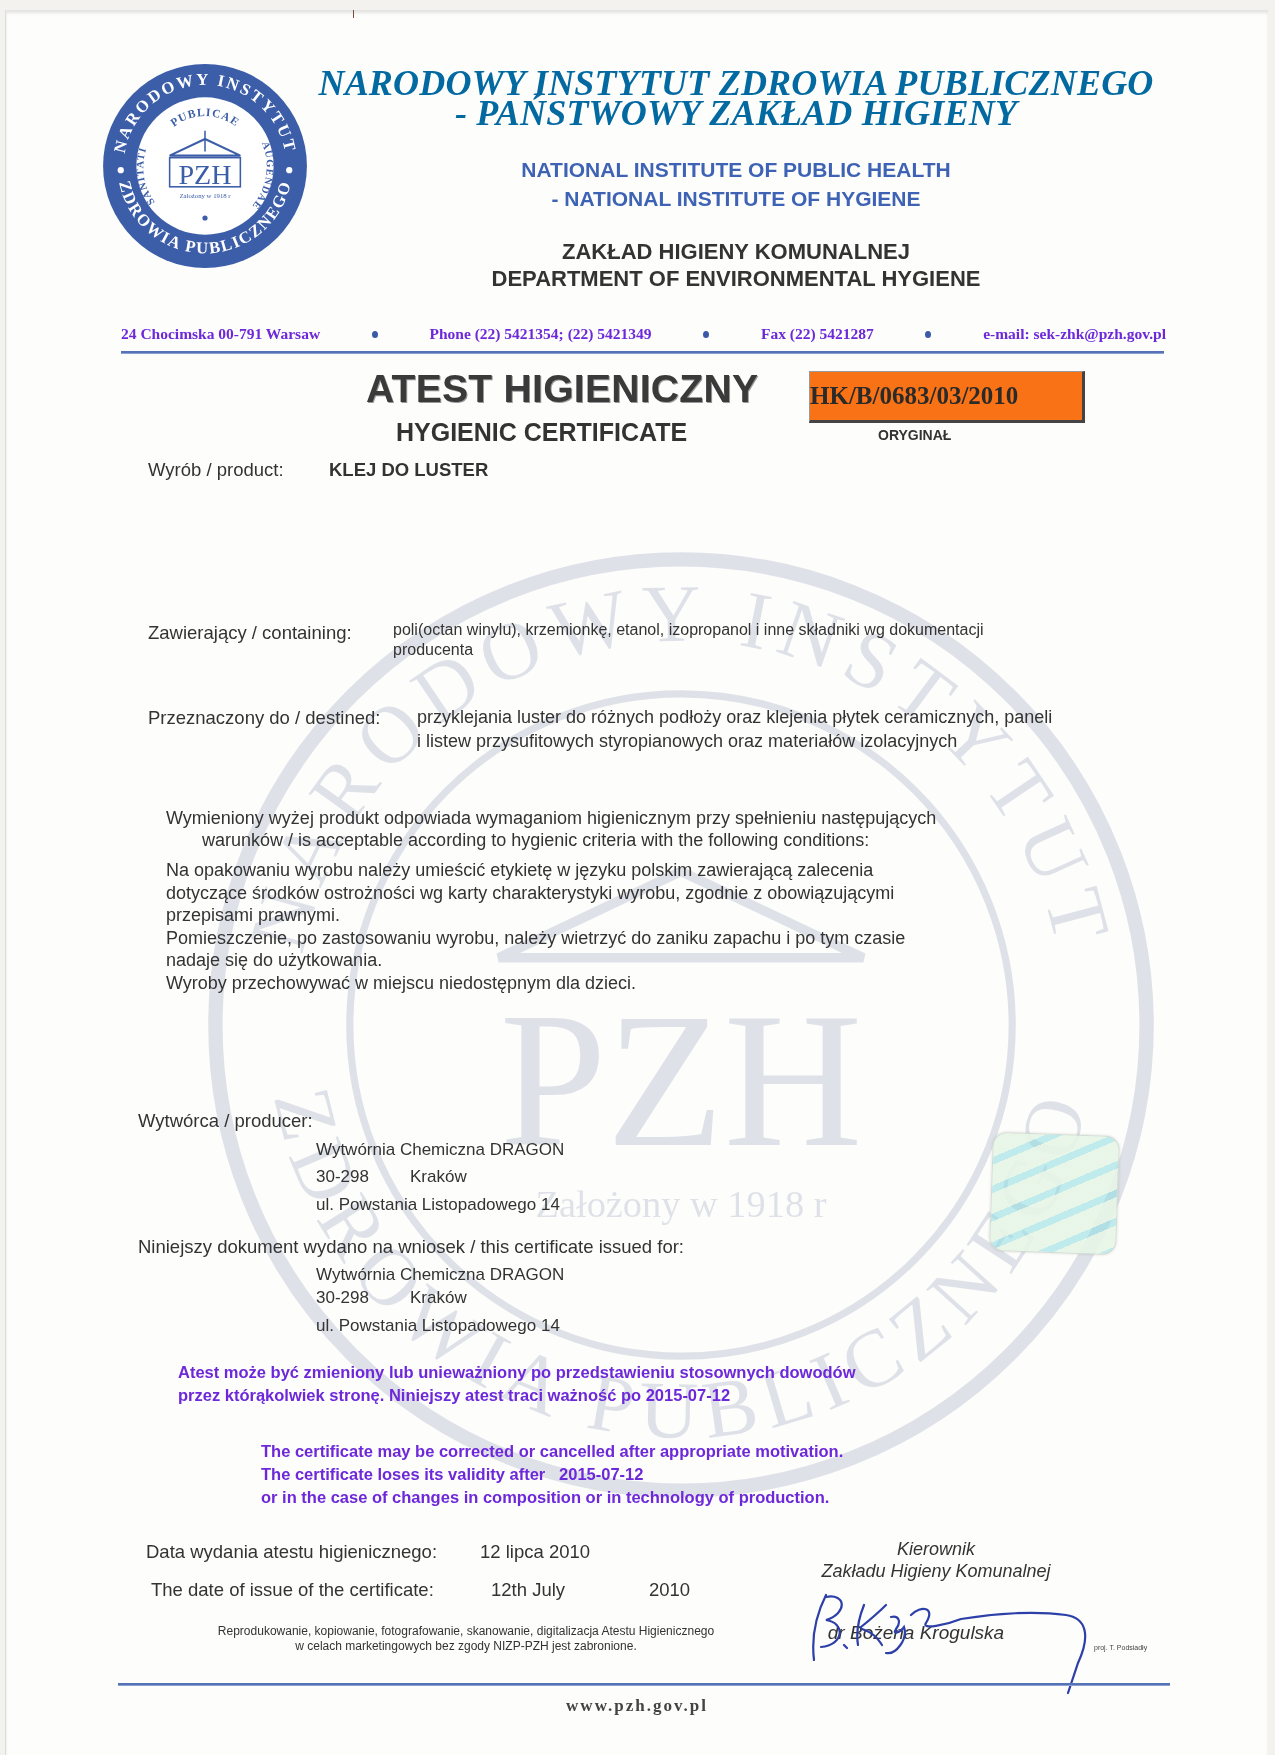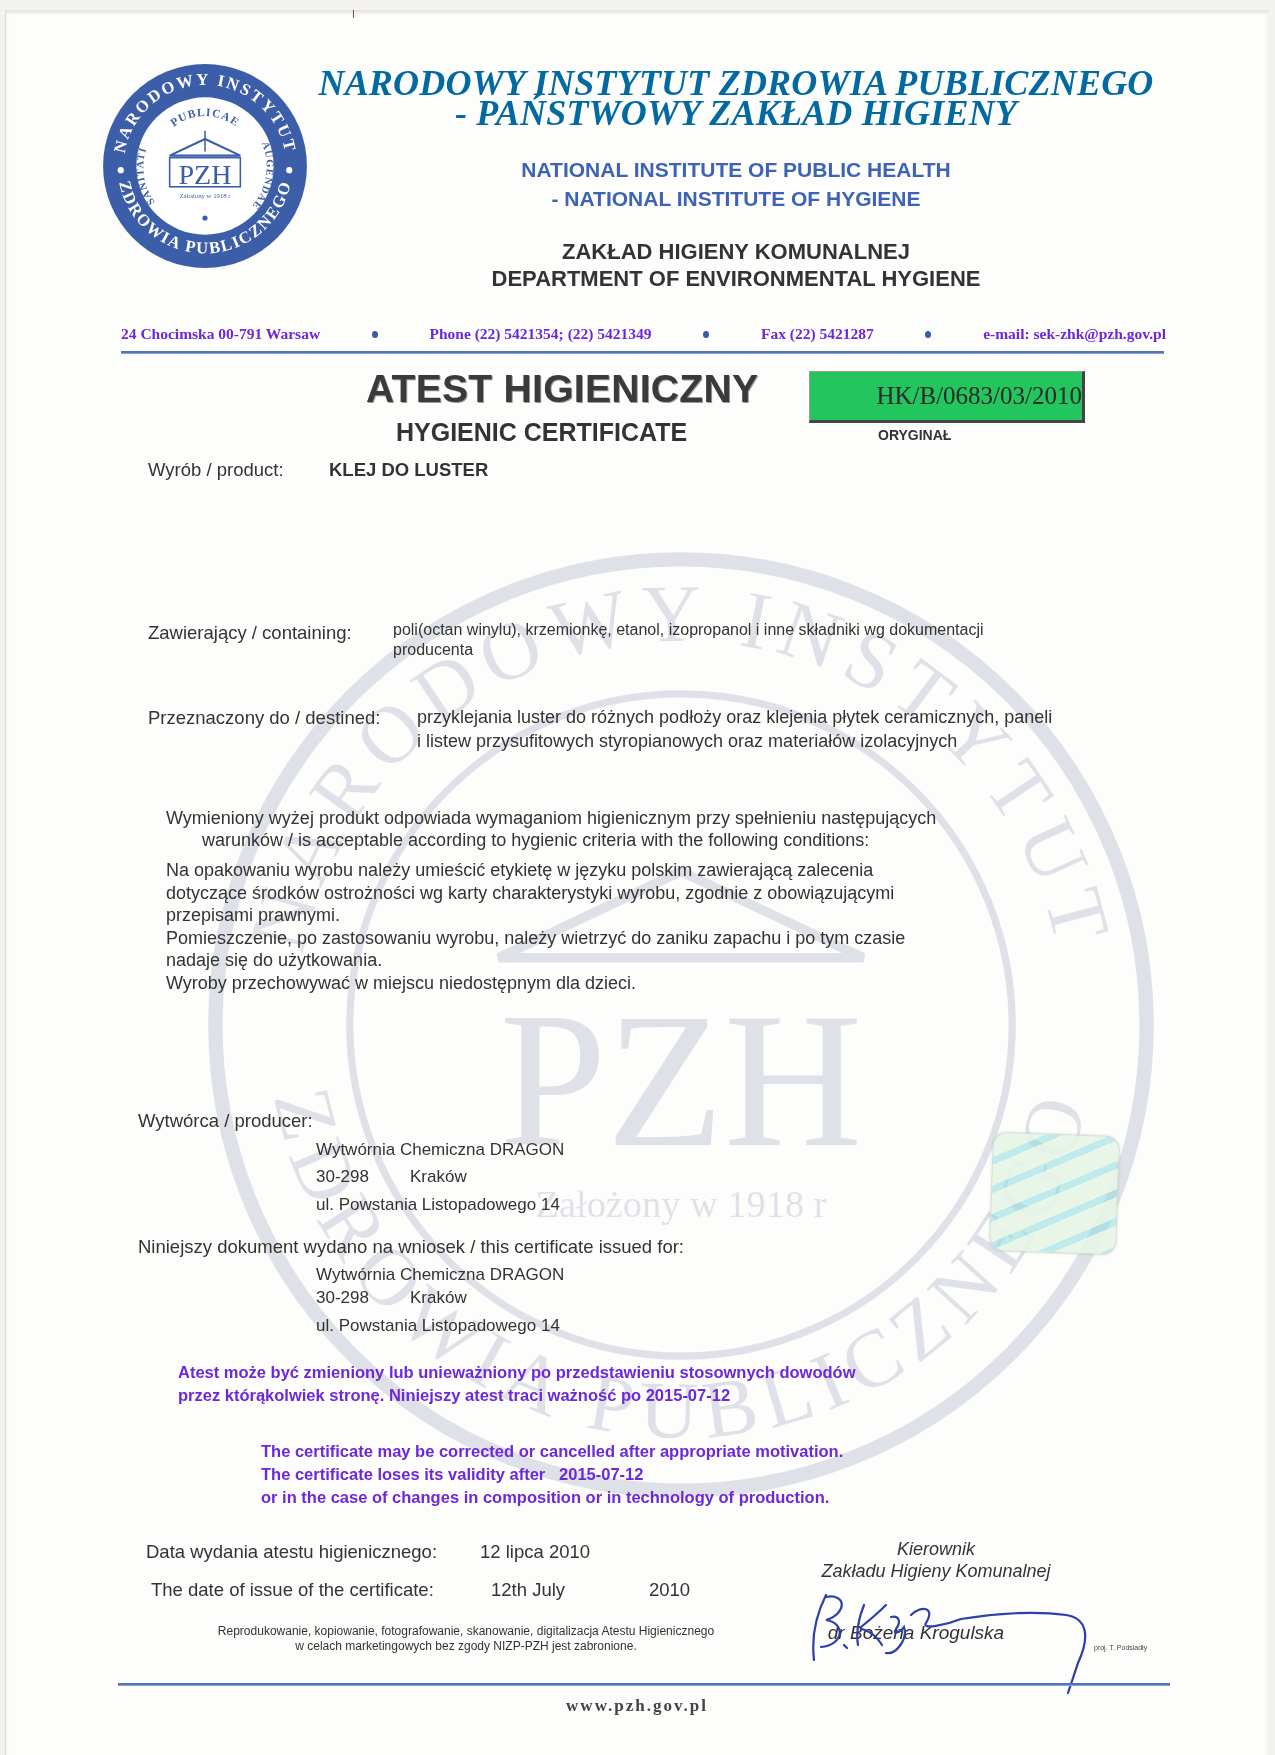--- a/index.html
+++ b/index.html
@@ -32,22 +32,22 @@
   }
   .dot { display:inline-block; width:6px; height:7px; border-radius:50%; background:#3a5aa8; margin:0 8px; }
   .rule { position:absolute; left:115px; width:1043px; height:2px; background:#5773b8; box-shadow:0 1px 0 #8aa0d0; }
 
   
   .title-pl { position:absolute; left:360px; top:357px; font-weight:bold; font-size:39px; color:#3a3a3a; letter-spacing:0.3px;
               text-shadow: 1px 1px 0 #9a9a9a; }
   .cert-no {
     position:absolute; left:803px; top:361px; width:272px; height:48px;
     border:1px solid #9a9a9a; border-right:3px solid #444; border-bottom:3px solid #444;
-    background:#22c55e; text-align:right;
-    font-family:"Liberation Serif", serif; font-weight:normal; font-size:25px; line-height:48px; color:#2a2a2a;
+    background:#f97316; text-align:left;
+    font-family:"Liberation Serif", serif; font-weight:bold; font-size:25px; line-height:48px; color:#2a2a2a;
   }
   .title-en { position:absolute; left:390px; top:408px; font-weight:bold; font-size:25px; color:#333; }
   .original { position:absolute; left:872px; top:417px; font-weight:bold; font-size:14px; color:#333; }
 
   .lbl { position:absolute; font-size:18.5px; color:#333; }
   .val { position:absolute; font-size:16px; color:#333; line-height:20px; }
   .val2 { position:absolute; font-size:18px; color:#333; line-height:24px; }
   .body18 { position:absolute; font-size:18px; color:#333; line-height:22px; }
 
   .bold-block { position:absolute; font-weight:bold; font-size:16.5px; color:#6d28d9; line-height:23px; }

